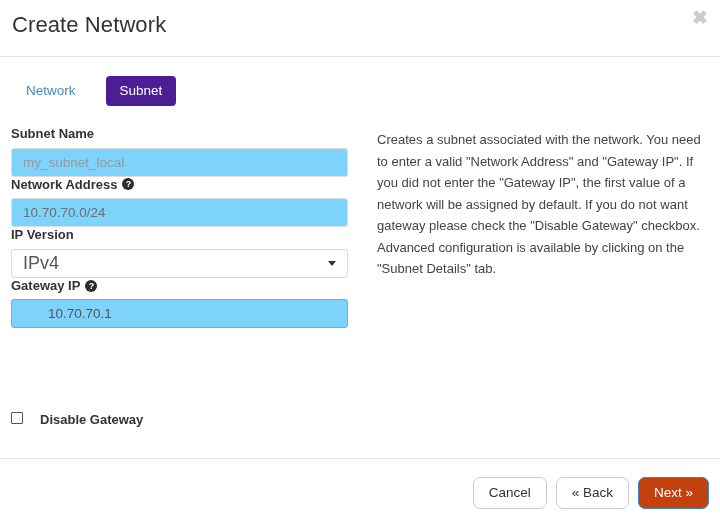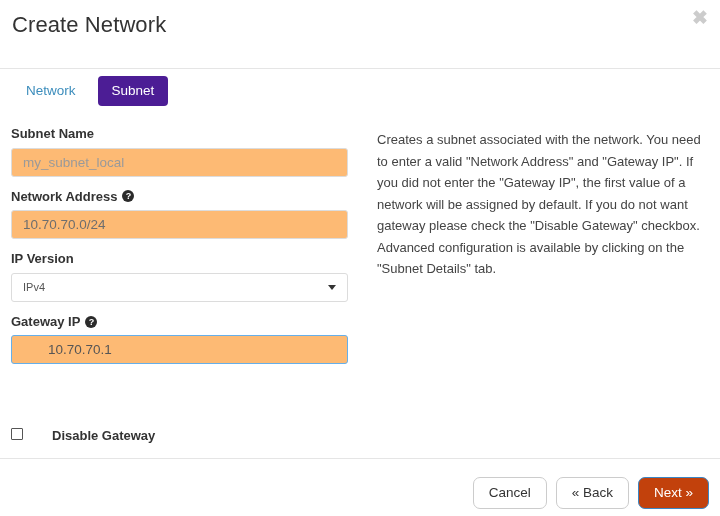--- a/index.html
+++ b/index.html
@@ -12,21 +12,21 @@
     background: #ffffff;
     font-family: "Liberation Sans", sans-serif;
     color: #333333;
     overflow: hidden;
     position: relative;
   }
 
   
   .modal-header {
     position: relative;
-    height: 69px;
+    height: 57px;
     border-bottom: 1px solid #e5e5e5;
     box-sizing: border-box;
   }
   .modal-title {
     position: absolute;
     left: 12px;
     top: 12px;
     font-size: 22px;
     font-weight: 400;
     color: #333333;
@@ -47,21 +47,21 @@
     user-select: none;
   }
 
   
   .tabs {
     position: absolute;
     left: 12px;
     top: 76px;
     display: flex;
     align-items: flex-end;
-    gap: 8px;
+    gap: 16px;
   }
   .tab {
     font-size: 13.5px;
     color: #3c8dbc;
     padding: 8px 14px;
     border-radius: 4px;
     cursor: pointer;
     white-space: nowrap;
     line-height: 1;
   }
@@ -71,21 +71,20 @@
   }
 
   
   .form-col {
     position: absolute;
     left: 11px;
     top: 126px;
     width: 337px;
   }
   .field {
-    margin-bottom: 12px;
   }
   .field-label {
     font-size: 13px;
     font-weight: bold;
     color: #333333;
     margin-bottom: 6px;
     display: flex;
     align-items: center;
     gap: 5px;
     line-height: 1.2;
@@ -107,21 +106,21 @@
   .text-input {
     width: 337px;
     height: 29px;
     box-sizing: border-box;
     border: 1px solid #dcdcdc;
     border-radius: 3px;
     padding: 0 11px;
     font-size: 13.5px;
     font-family: "Liberation Sans", sans-serif;
     color: #6e6e6e;
-    background: #fdba74;
+    background: #7dd3fc;
     outline: none;
   }
   .text-input::placeholder {
     color: #9a9a9a;
   }
   .text-input.focused {
     border: 1px solid #66afe9;
     color: #555555;
     padding-left: 36px;
   }
@@ -129,21 +128,21 @@
     position: relative;
     width: 337px;
   }
   .select-input {
     width: 337px;
     height: 29px;
     box-sizing: border-box;
     border: 1px solid #dcdcdc;
     border-radius: 3px;
     padding: 0 28px 0 11px;
-    font-size: 11px;
+    font-size: 18px;
     font-family: "Liberation Sans", sans-serif;
     color: #555555;
     background: #ffffff;
     display: flex;
     align-items: center;
     cursor: pointer;
   }
   .select-caret {
     position: absolute;
     right: 12px;
@@ -156,22 +155,21 @@
     pointer-events: none;
   }
 
   
   .checkbox-row {
     position: absolute;
     left: 11px;
     top: 412px;
     display: flex;
     align-items: flex-start;
-    gap: 29px;
-    margin-top: 16px;
+    gap: 17px;
   }
   .checkbox {
     width: 12px;
     height: 12px;
     box-sizing: border-box;
     border: 1px solid #555555;
     background: #ffffff;
     border-radius: 1px;
     cursor: pointer;
   }

